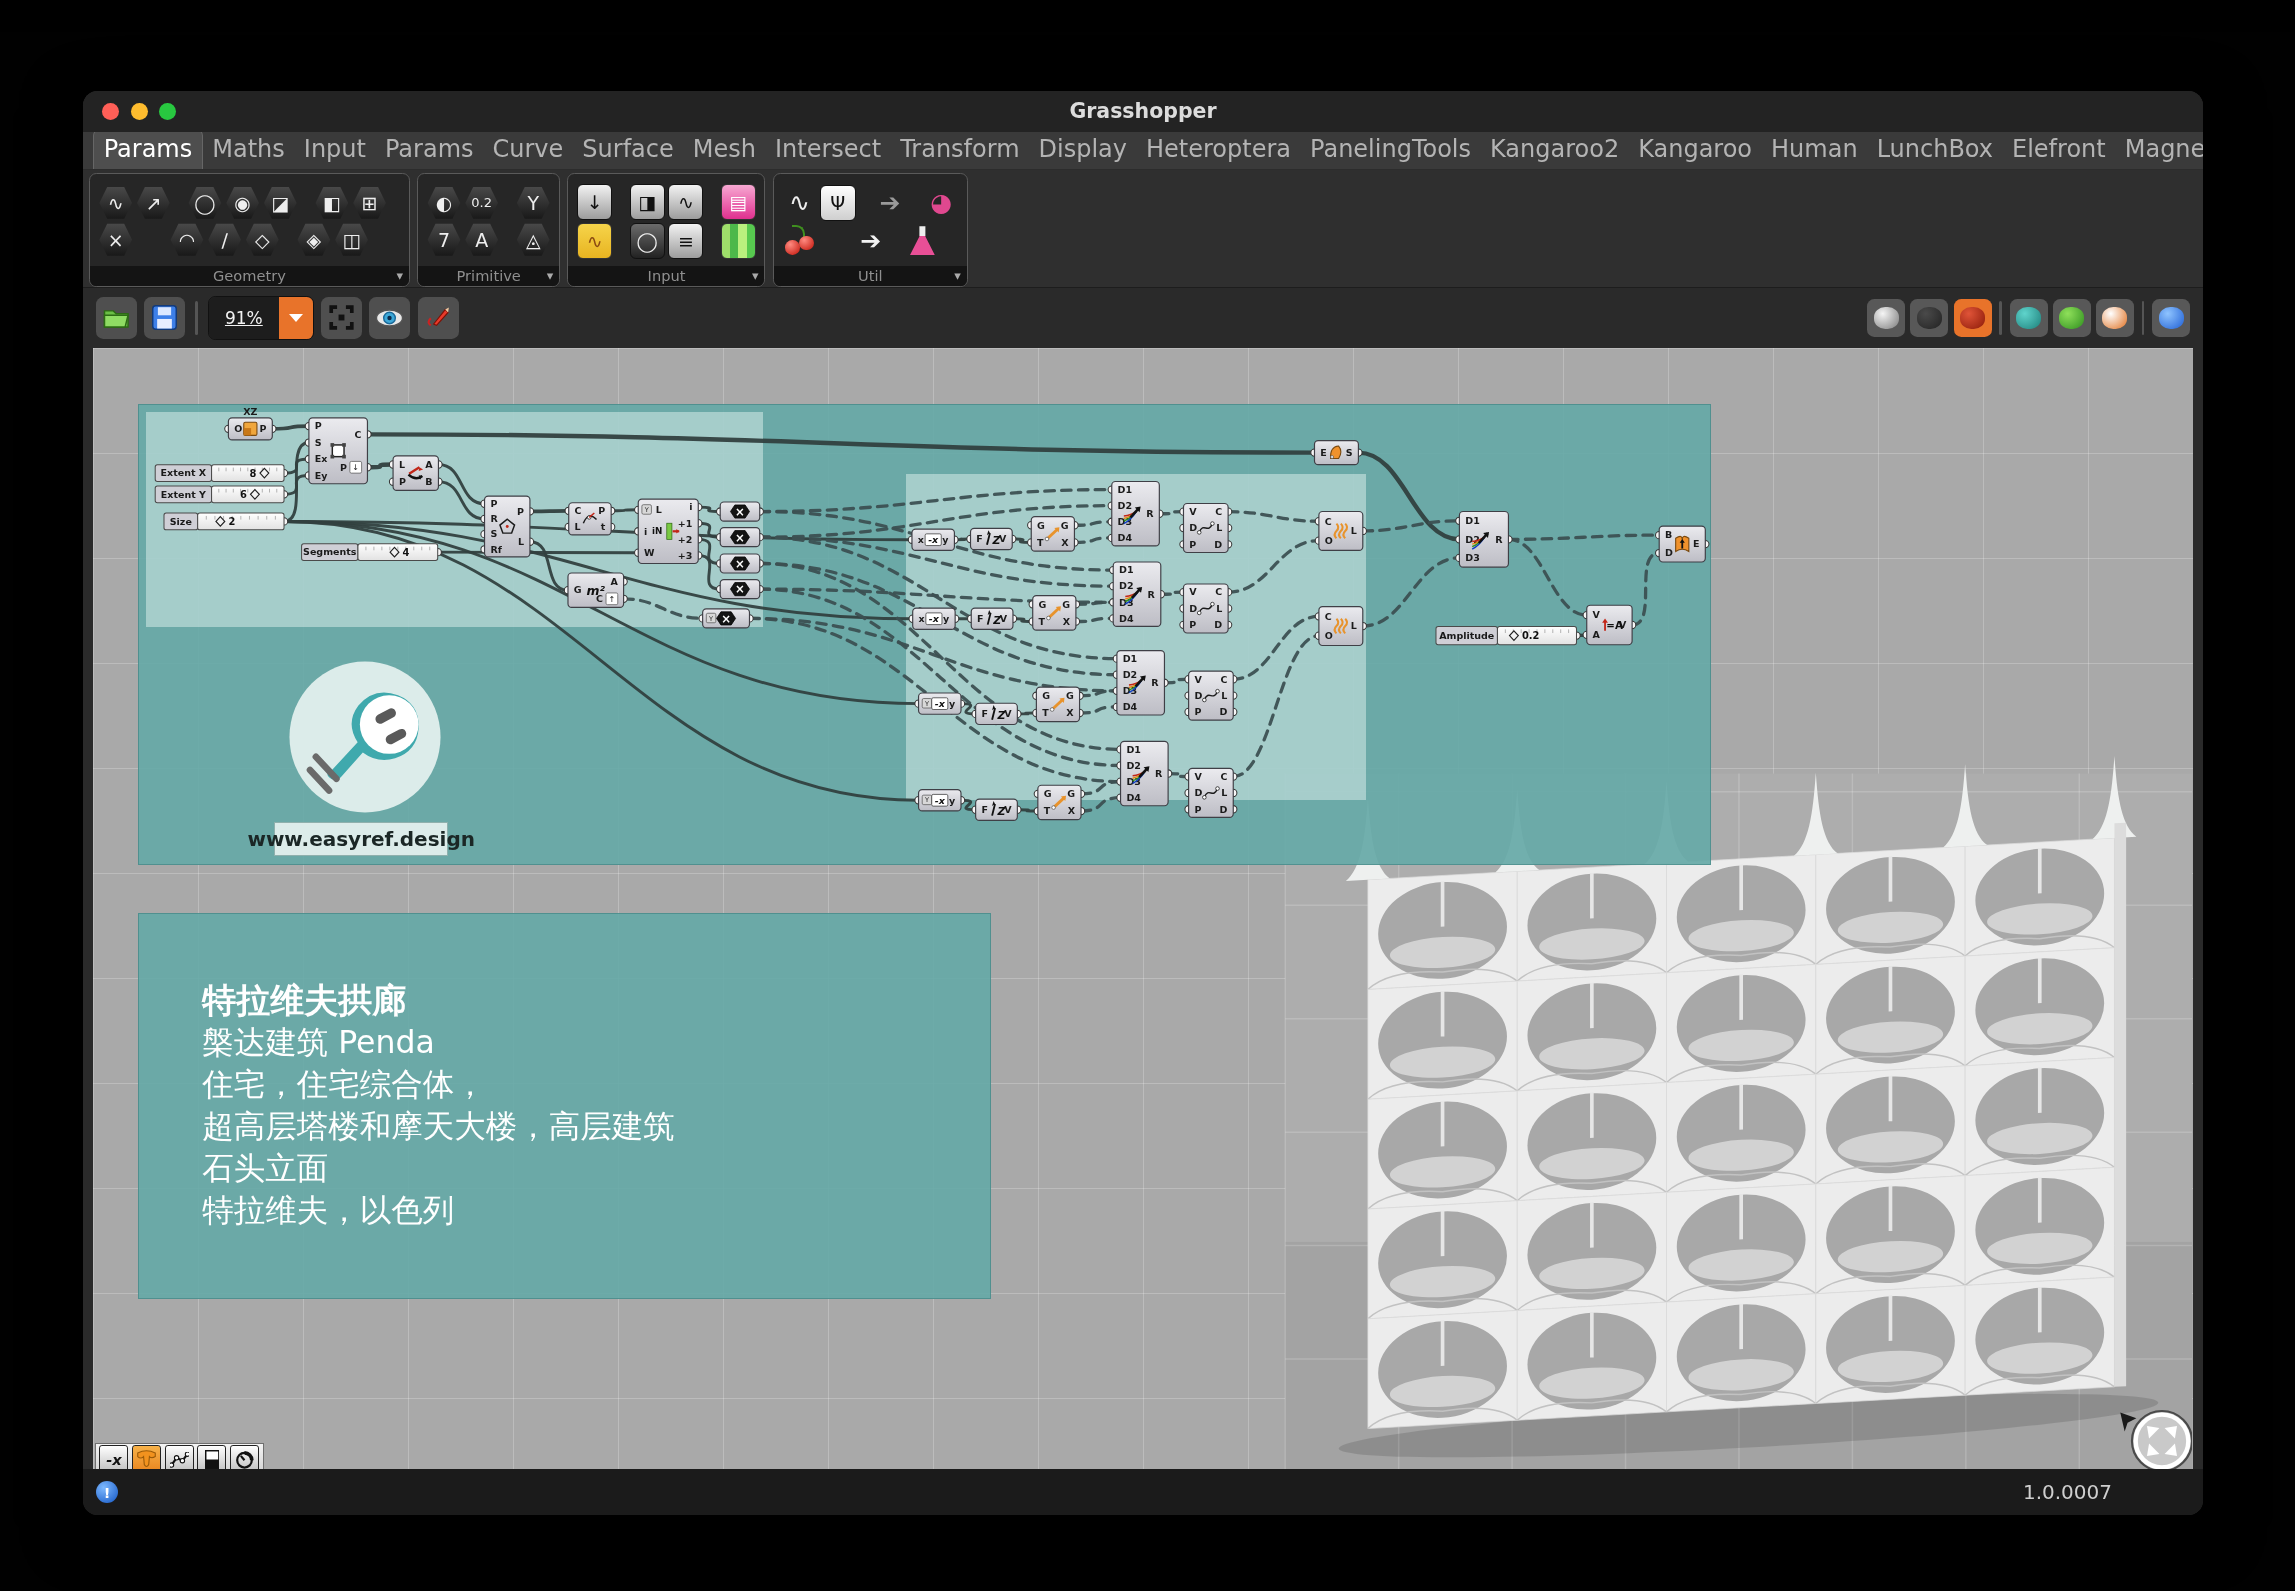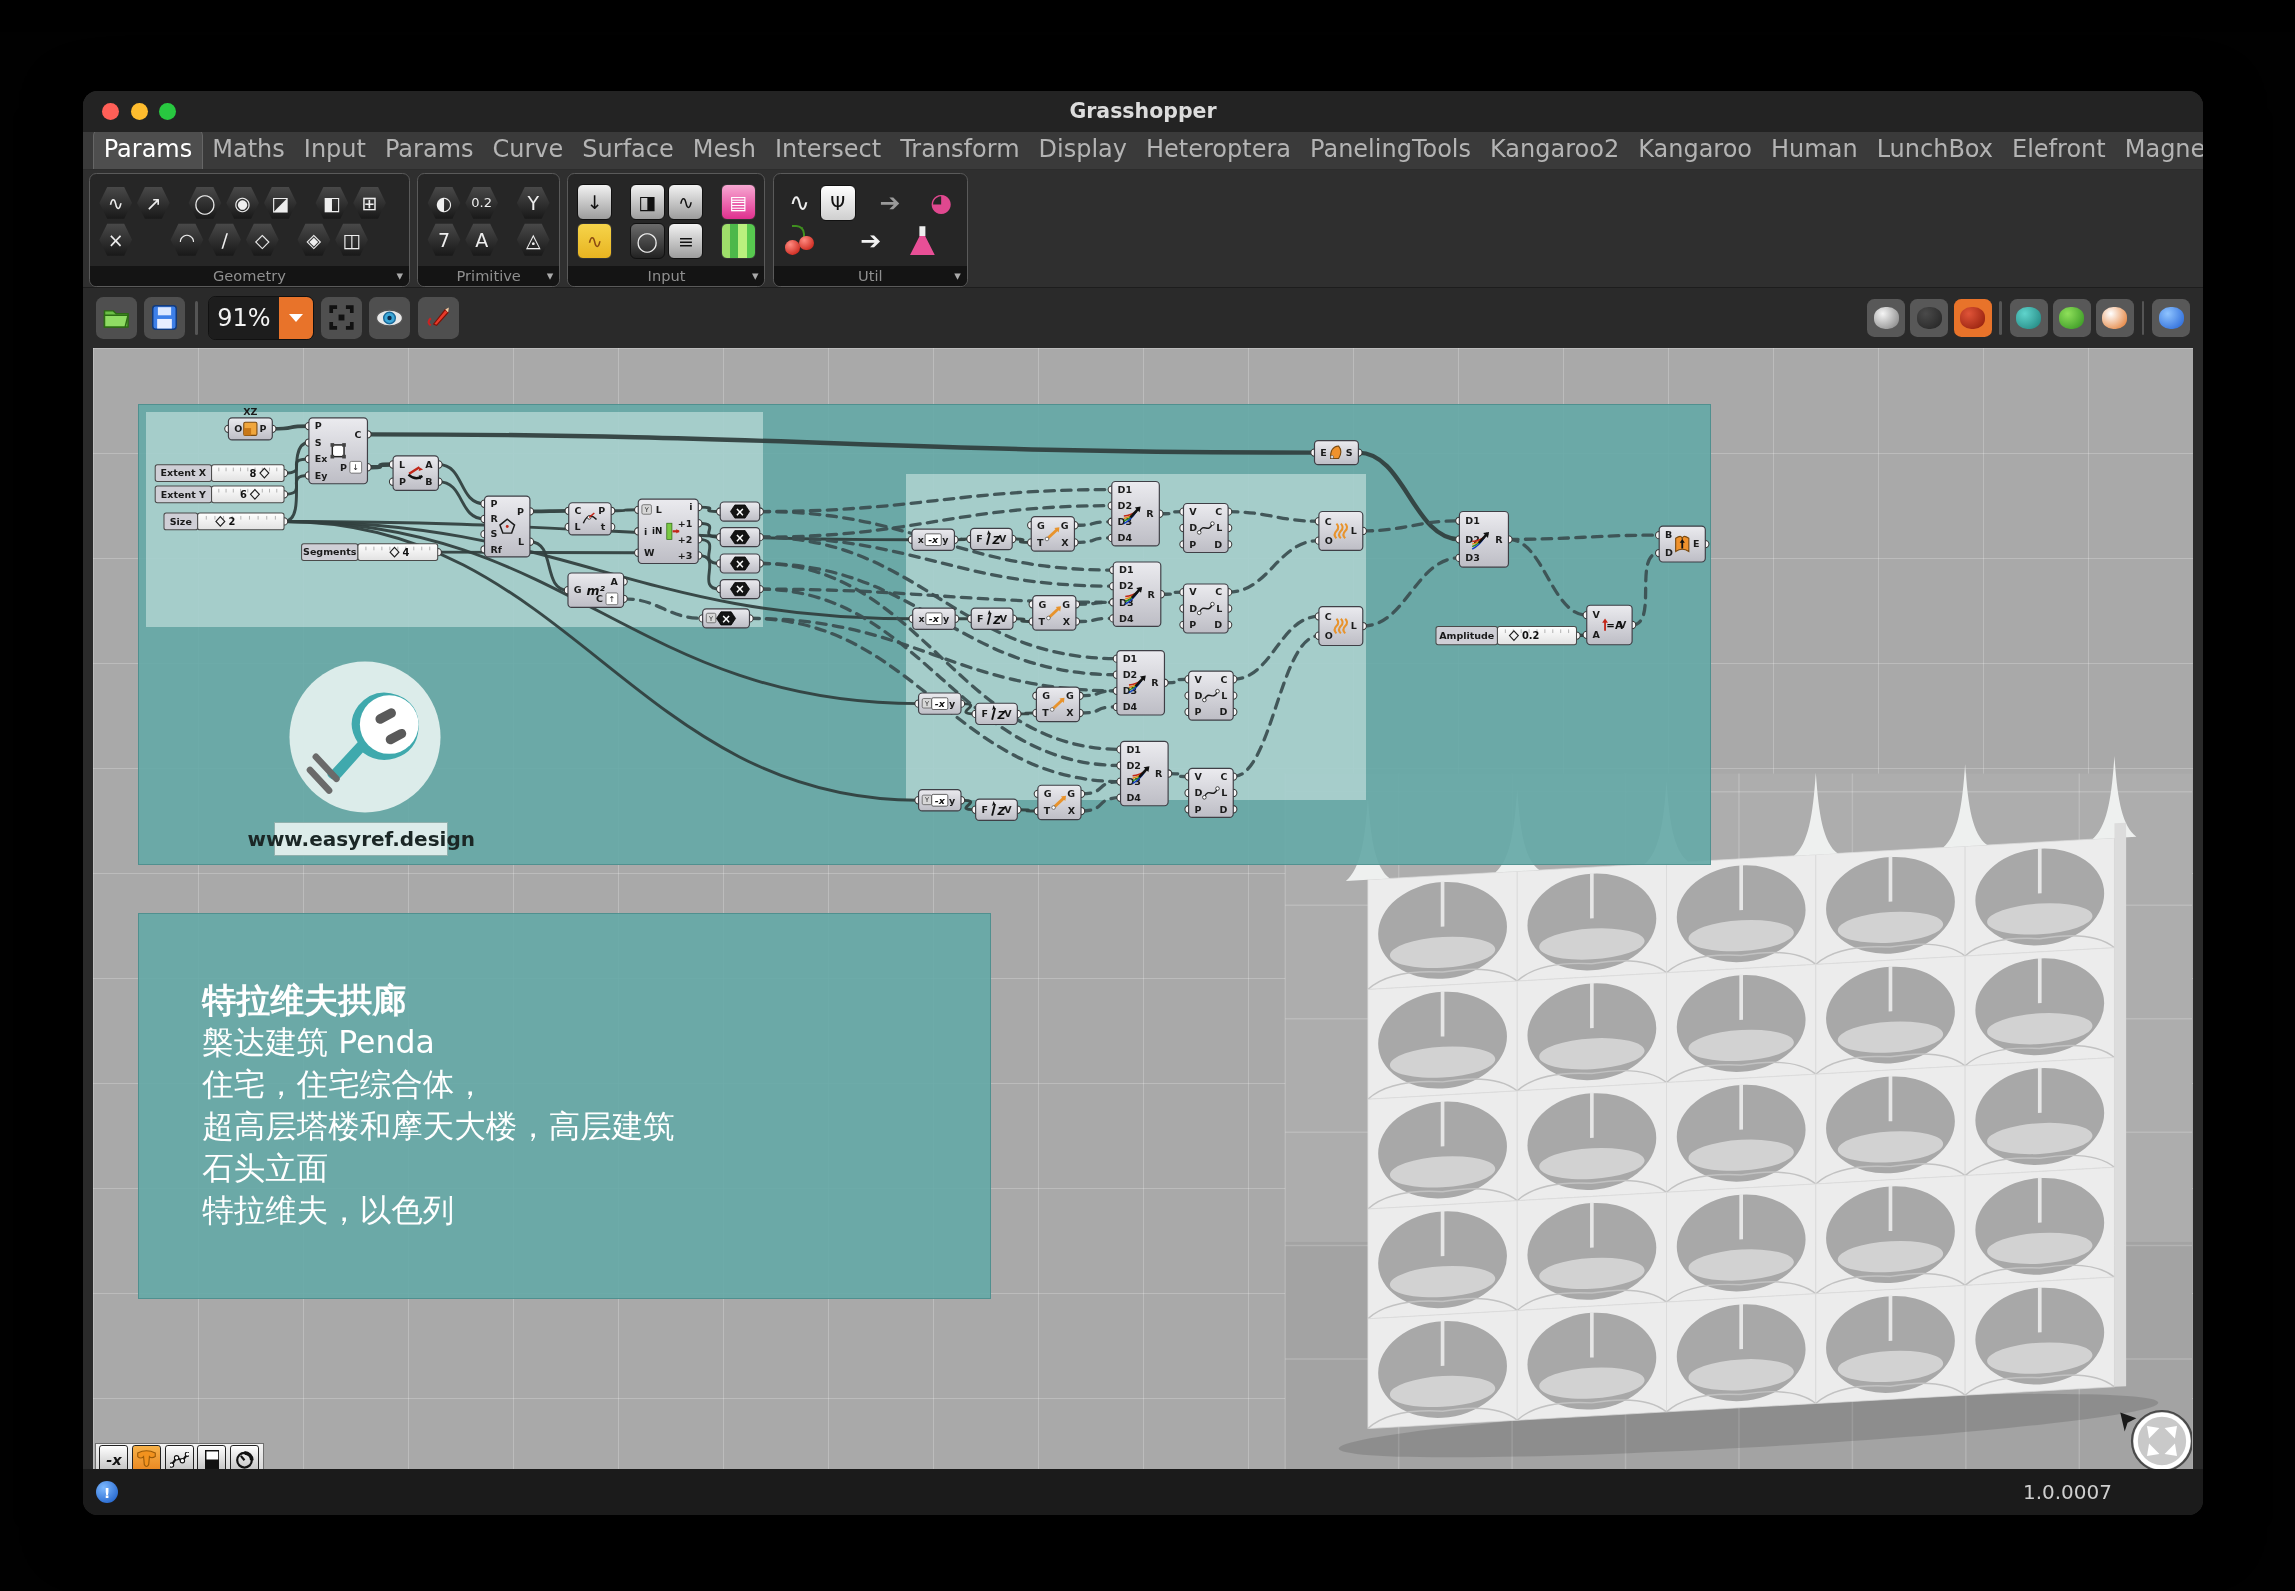--- a/index.html
+++ b/index.html
@@ -45,21 +45,21 @@
      border-right:2.9px solid #3f8f1f;border-radius:0 8.8px 0 0;}
   .flask{width:25px;height:29px;background:linear-gradient(180deg,#eee 0 35%,#e84f96 35%);
      clip-path:polygon(38% 0,62% 0,62% 35%,100% 100%,0 100%,38% 35%);}
   
   .toolbar2{height:60px;background:#2a2a2a;border-top:0.7px solid #1d1d1d;display:flex;align-items:center;
             padding:0 13px;gap:7.3px;flex:0 0 auto;}
   .t2btn{width:41px;height:42px;background:#4f4f4f;border-radius:7.3px;display:flex;align-items:center;
          justify-content:center;}
   .t2sep{width:2.2px;height:34px;background:#555;margin:0 2.9px;border-radius:1.5px;}
   .zoombox{display:flex;height:42px;border-radius:7.3px;overflow:hidden;border:0.7px solid #111;}
-  .zoomval{width:70px;background:#1d1d1d;color:#f2f2f2;font-size:24px;display:flex;align-items:center;justify-content:center;}
+  .zoomval{width:70px;background:#1d1d1d;color:#f2f2f2;font-size:17px;display:flex;align-items:center;justify-content:center;text-decoration:underline;}
   .zoomdd{width:34px;background:#e8732a;display:flex;align-items:center;justify-content:center;}
   .zoomdd span{width:0;height:0;border-left:7.3px solid transparent;border-right:7.3px solid transparent;border-top:8.8px solid #fff;}
   .spacer{flex:1;}
   .pvbtn{width:38px;height:38px;background:#585858;border-radius:7.3px;display:flex;align-items:center;justify-content:center;}
   .pvbtn.active{background:#e8732a;}
   .ball{width:25px;height:22px;border-radius:45%;}
   
   .canvas{position:relative;flex:1;margin:0 10.2px;background:#a9a9a9;overflow:hidden;
       background-image:linear-gradient(rgba(255,255,255,.22) 1.5px,transparent 1.5px),
                        linear-gradient(90deg,rgba(255,255,255,.22) 1.5px,transparent 1.5px);

